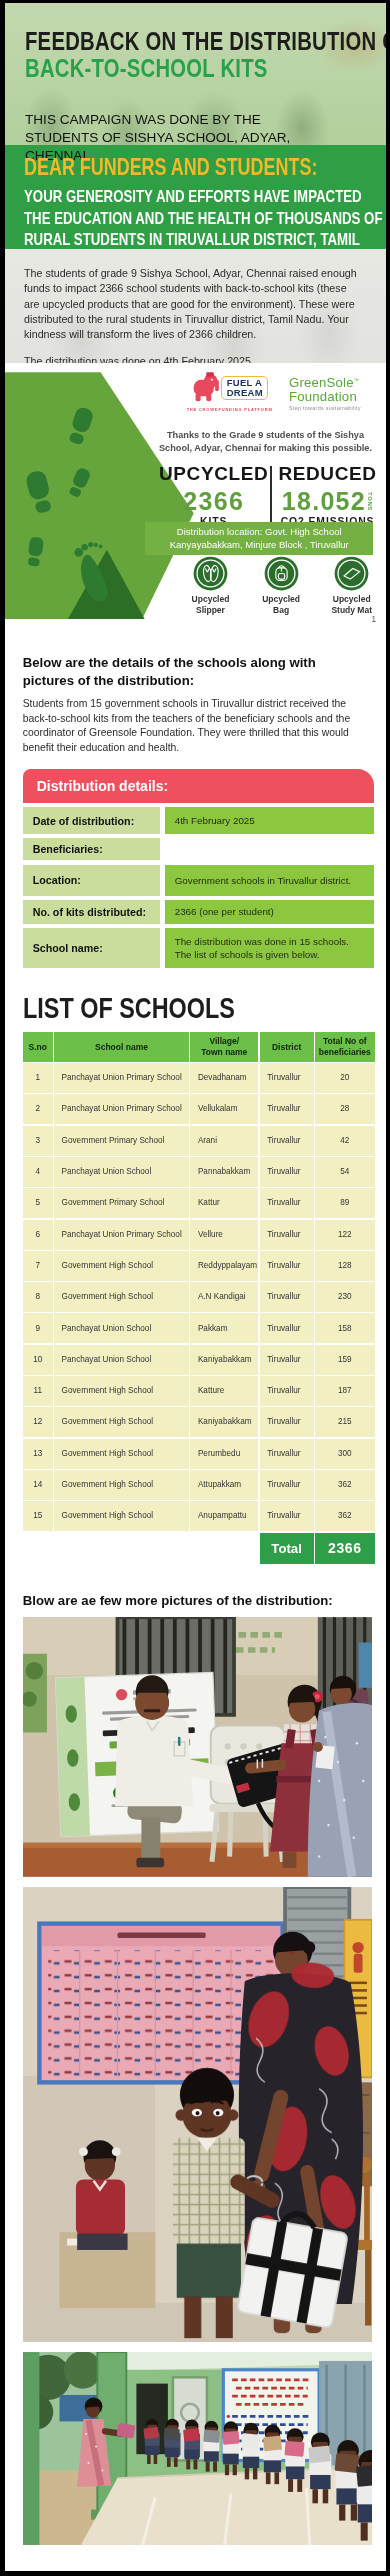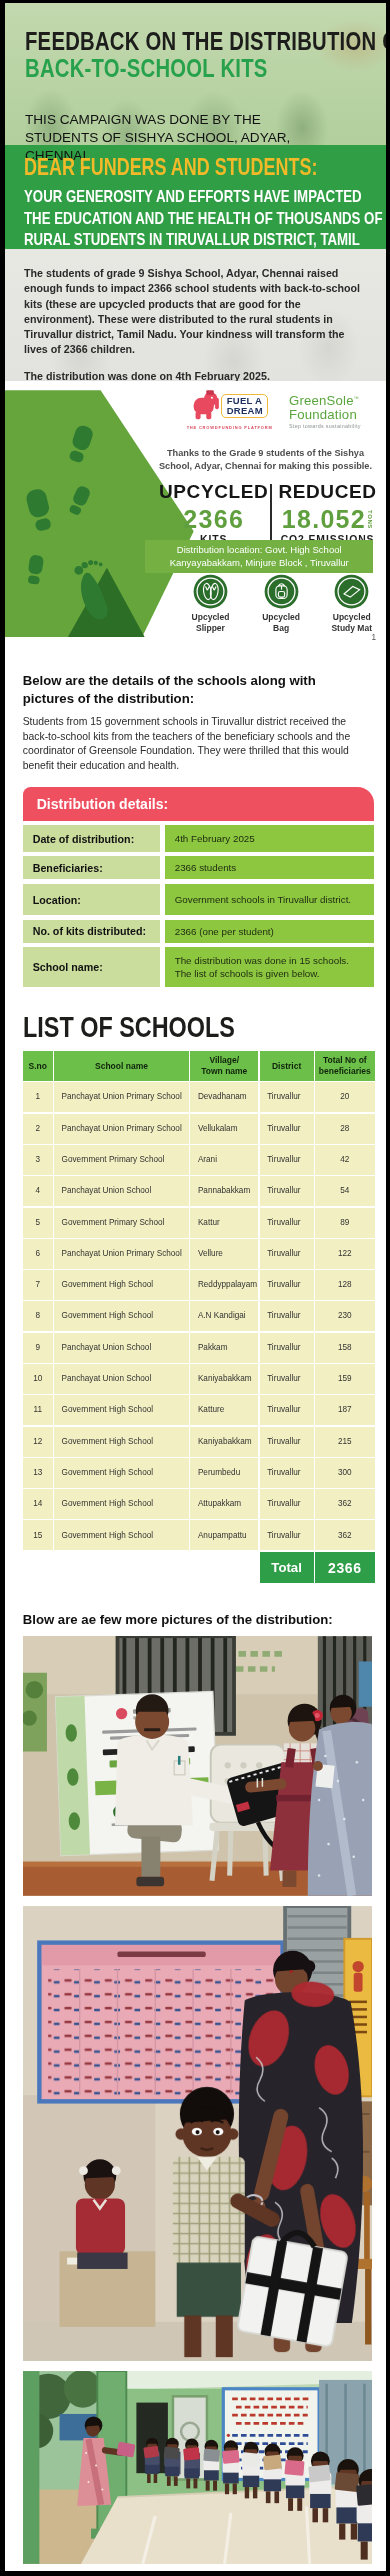--- a/index.html
+++ b/index.html
@@ -17,26 +17,26 @@
         linear-gradient(#c2d8ae,#b2cf9d);
         padding:25px 0 0 20px;box-sizing:border-box;}
   .hero-title{font-size:26px;line-height:1.04;color:#1d1d1b;letter-spacing:0.3px;white-space:nowrap;}
   .hero-title2{color:#27a14b;}
   .hero-sub{margin-top:29px;font-weight:normal;font-size:13.6px;line-height:1.3;color:#121212;max-width:303px;}
   
   .band{height:104px;background:#2f9e44;padding:10.7px 0 0 19px;box-sizing:border-box;overflow:hidden;}
   .band-hello{font-size:23px;color:#f2b929;line-height:1;white-space:nowrap;}
   .band-msg{margin-top:7.6px;font-size:17px;color:#fff;line-height:1.26;width:128%;}
   
-  .intro{height:132px;background:
+  .intro{height:114px;background:
         radial-gradient(44px 57px at 20% 80%, rgba(90,90,80,.10), transparent 70%),
         radial-gradient(44px 57px at 60% 85%, rgba(90,90,80,.10), transparent 70%),
         radial-gradient(44px 57px at 85% 75%, rgba(90,90,80,.10), transparent 70%),
         linear-gradient(#e8e8e3,#e2e3de);
-        padding:17px 23px 17px 19px;box-sizing:border-box;font-size:10.7px;color:#2a2a2a;line-height:1.42;font-weight:bold;}
+        padding:17px 23px 17px 19px;box-sizing:border-box;font-size:10.7px;color:#2a2a2a;line-height:1.42;}
   .intro p{margin:0;}
   .intro p + p{margin-top:12px;}
   
   .poster{height:276px;background:#fff;position:relative;}
   .poster .arrow{position:absolute;left:0;top:0;}
   .logos{position:absolute;left:159px;top:7.6px;right:2.5px;display:flex;justify-content:center;gap:16.4px;align-items:flex-start;}
   .fad{display:flex;flex-direction:column;align-items:center;}
   .fad-row{display:flex;align-items:center;gap:2.5px;}
   .fad-box{border:1.9px solid #f0b93a;border-radius:5px;padding:1.3px 4.4px;background:#fff;}
   .fad-box div{font-weight:bold;font-size:9.5px;line-height:1.05;color:#1c2f5e;letter-spacing:0.3px;}
@@ -247,21 +247,20 @@
 
   <div class="dd">
     <div class="dd-head">Distribution details:</div>
     <div class="dd-rows">
       <div class="dd-row">
         <div class="dd-label">Date of distribution:</div>
         <div class="dd-value">4th February 2025</div>
       </div>
       <div class="dd-row">
         <div class="dd-label">Beneficiaries:</div>
-        <div class="dd-value">2366 students</div>
       </div>
       <div class="dd-row">
         <div class="dd-label">Location:</div>
         <div class="dd-value">Government schools in Tiruvallur district.</div>
       </div>
       <div class="dd-row">
         <div class="dd-label">No. of kits distributed:</div>
         <div class="dd-value">2366 (one per student)</div>
       </div>
       <div class="dd-row">

